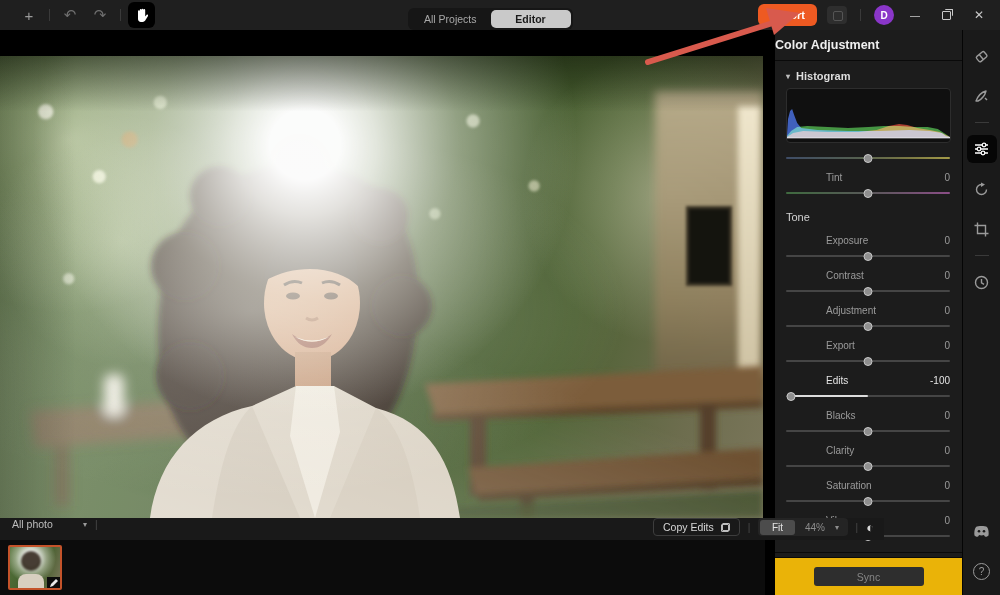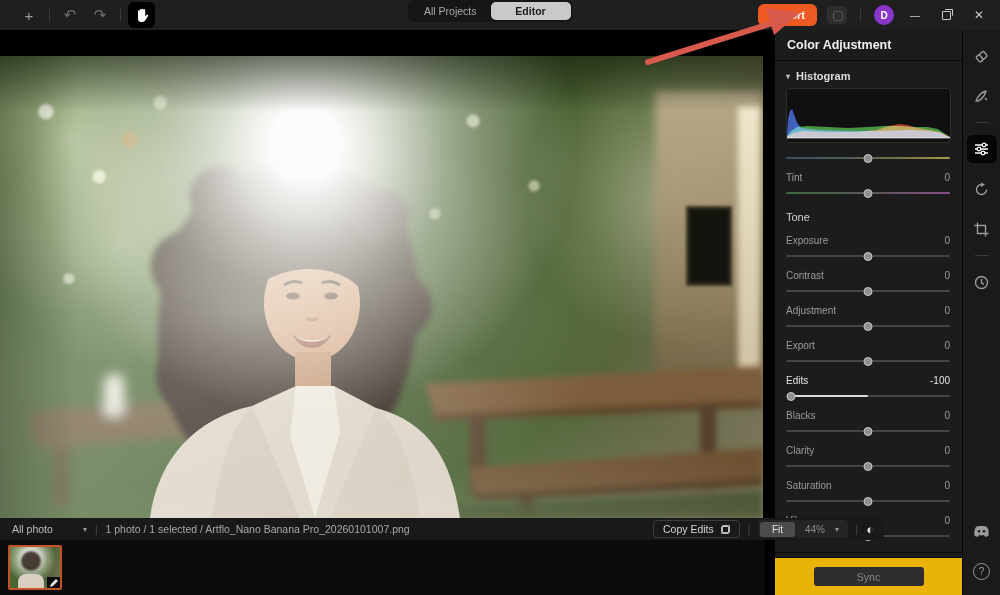--- a/index.html
+++ b/index.html
@@ -6,21 +6,21 @@
   *{box-sizing:border-box;font-family:"Liberation Sans",sans-serif;}
   .window{position:relative;width:1000px;height:595px;background:#000;overflow:hidden;}
 
   
   .topbar{position:absolute;left:0;top:0;width:1000px;height:30px;background:#1f1f1f;display:flex;align-items:center;z-index:20;}
   .tb-left{display:flex;align-items:center;gap:4px;padding-left:16px;}
   .tb-icon{width:26px;height:24px;display:flex;align-items:center;justify-content:center;color:#9a9a9a;font-size:15px;border-radius:5px;}
   .tb-icon.dim{color:#6f6f6f;}
   .tb-sep{width:1px;height:12px;background:#3a3a3a;margin:0 3px;}
   .hand-tool{background:#000;color:#fff;width:27px;height:26px;border-radius:6px;}
-  .tb-center{position:absolute;left:408px;top:0;display:flex;background:#161616;border-radius:6px;padding:2px;}
+  .tb-center{position:absolute;left:408px;top:8px;display:flex;background:#161616;border-radius:6px;padding:2px;}
   .tb-tab{min-width:80px;padding:3px 14px;font-size:10.5px;color:#a8a8a8;text-align:center;border-radius:5px;}
   .tb-tab.active{background:#c9c9c9;color:#1a1a1a;font-weight:bold;}
   .tb-right{position:absolute;right:10px;top:0;height:30px;display:flex;align-items:center;gap:10px;}
   .export-btn{background:#ee5a22;color:#fff;font-size:11px;font-weight:bold;border:none;border-radius:6px;padding:5px 12px;}
   .app-icon{width:20px;height:18px;background:#2e2e2e;border-radius:4px;position:relative;}
   .app-icon::after{content:"";position:absolute;left:6px;top:5px;width:8px;height:8px;border:1px solid #555;border-radius:2px;}
   .avatar{width:20px;height:20px;border-radius:50%;background:#8a36c9;color:#fff;font-size:10px;font-weight:bold;display:flex;align-items:center;justify-content:center;}
   .winctl{color:#c9c9c9;font-size:12px;width:22px;text-align:center;}
   .restore-icon{display:inline-block;width:10px;height:10px;position:relative;}
   .restore-icon::before{content:"";position:absolute;left:0;top:2px;width:7px;height:7px;border:1px solid #c9c9c9;border-radius:1px;}
@@ -55,29 +55,29 @@
   .photo svg.scene{position:absolute;inset:0;}
   .flare{position:absolute;inset:0;
     background:
       radial-gradient(circle at 40% 19%, rgba(255,255,255,.98) 0 6%, rgba(255,255,252,.85) 12%, rgba(255,255,245,.45) 26%, rgba(255,255,245,0) 46%),
       radial-gradient(ellipse at 33% 55%, rgba(255,255,250,.38), transparent 52%),
       linear-gradient(200deg, rgba(255,255,255,0) 55%, rgba(255,255,252,.28) 90%);}
   .vignette{position:absolute;inset:0;background:linear-gradient(180deg, rgba(10,15,5,.5), transparent 12%),linear-gradient(90deg, rgba(10,15,5,.25), transparent 10%);}
 
   
   .panel{position:absolute;left:775px;top:30px;width:187px;height:565px;background:#1c1c1c;display:flex;flex-direction:column;z-index:10;}
-  .panel-header{height:31px;display:flex;align-items:center;padding-left:12px;font-size:12.5px;font-weight:bold;color:#efefef;border-bottom:1px solid #0a0a0a;flex:none;}
+  .panel-header{height:31px;display:flex;align-items:center;font-size:12.5px;font-weight:bold;color:#efefef;border-bottom:1px solid #0a0a0a;flex:none;}
   .panel-body{flex:1;overflow:hidden;}
   .sec-row{display:flex;align-items:center;gap:6px;margin:9px 12px 6px 11px;font-size:11px;font-weight:bold;color:#dedede;}
   .caret{font-size:8px;color:#bdbdbd;}
   .hist-box{margin:2px 11px 0 11px;height:55px;background:#101010;border:1px solid #2d2d2d;border-radius:4px;overflow:hidden;}
   .hist-box svg{width:100%;height:100%;display:block;}
   .srow{margin:0 12px 0 11px;}
   .slabel-row{display:flex;justify-content:space-between;align-items:center;height:15px;margin-top:6px;}
-  .slabel{font-size:10px;color:#9b9b9b;}
+  .slabel{font-size:10px;color:#9b9b9b;margin-left:40px;}
   .svalue{font-size:10px;color:#9b9b9b;}
   .slabel.bright,.svalue.bright{color:#e4e4e4;}
   .strack{position:relative;height:13px;margin-top:1px;}
   .strack::before{content:"";position:absolute;left:0;right:0;top:6px;height:2px;background:#454545;border-radius:1px;}
   .strack.temp::before{background:linear-gradient(90deg,#3e4c66,#55604f 45%,#7c7a44 75%,#a49b48);}
   .strack.tint::before{background:linear-gradient(90deg,#3f6a3f,#585858 50%,#8a4d86);}
   .strack.whites::before{background:#454545;}
   .sfill{position:absolute;left:7px;right:50%;top:6px;height:2px;background:#dcdcdc;border-radius:1px;}
   .shandle{position:absolute;top:2.5px;width:9px;height:9px;border-radius:50%;background:#8f8f8f;border:1px solid #c9c9c9;transform:translateX(-50%);}
   .tone-header{margin:12px 12px 0 11px;font-size:11px;color:#d2d2d2;height:16px;}
@@ -88,21 +88,21 @@
   
   .rtoolbar{position:absolute;left:962px;top:30px;width:38px;height:565px;background:#1a1a1a;border-left:1px solid #050505;display:flex;flex-direction:column;align-items:center;z-index:11;}
   .rtool{width:30px;height:28px;margin-top:12px;display:flex;align-items:center;justify-content:center;border-radius:6px;color:#9a9a9a;}
   .rtool.active{background:#060606;color:#fff;}
   .rtool svg{display:block;}
   .rtool-sep{width:14px;height:1px;background:#3a3a3a;margin-top:12px;}
   .rtool-spacer{flex:1;}
   .help-circle{width:17px;height:17px;border:1.4px solid #9a9a9a;border-radius:50%;display:flex;align-items:center;justify-content:center;font-size:10px;color:#9a9a9a;}
 
   
-  .bottombar{position:absolute;left:0;top:518px;width:884px;height:22px;background:#191919;display:flex;align-items:center;font-size:10.5px;color:#bdbdbd;z-index:12;}
+  .bottombar{position:absolute;left:0;top:518px;width:884px;height:22px;background:#191919;display:flex;align-items:flex-start;font-size:10.5px;color:#bdbdbd;z-index:12;}
   .bb-left{display:flex;align-items:center;gap:8px;padding-left:12px;flex:1;min-width:0;}
   .bb-filter{display:flex;align-items:center;gap:30px;}
   .bb-chevron{font-size:8px;color:#9a9a9a;}
   .bb-sep{color:#4a4a4a;font-size:10px;}
   .bb-status{color:#a9a9a9;white-space:nowrap;overflow:hidden;}
   .bb-right{display:flex;align-items:center;gap:8px;padding-right:10px;}
   .copy-edits{display:flex;align-items:center;gap:7px;border:1px solid #3d3d3d;border-radius:4px;padding:2px 9px;color:#d6d6d6;background:transparent;font-size:10.5px;}
   .copy-icon{display:inline-block;width:9px;height:9px;position:relative;}
   .copy-icon::before{content:"";position:absolute;left:0;bottom:0;width:6px;height:6px;border:1px solid #bdbdbd;border-radius:1px;}
   .copy-icon::after{content:"";position:absolute;right:0;top:0;width:6px;height:6px;border:1px solid #bdbdbd;border-radius:1px;}
@@ -416,21 +416,20 @@
     </div>
   </div>
 
   <div class="bottombar">
     <div class="bb-left">
       <div class="bb-filter">
         <span>All photo</span>
         <span class="bb-chevron">▾</span>
       </div>
       <span class="bb-sep">|</span>
-      <span class="bb-status">1 photo / 1 selected / Artflo_Nano Banana Pro_20260101007.png</span>
     </div>
     <div class="bb-right">
       <button class="copy-edits">
         <span>Copy Edits</span>
         <span class="copy-icon"></span>
       </button>
       <span class="bb-sep">|</span>
       <div class="zoom-seg">
         <span class="zoom-fit">Fit</span>
         <span class="zoom-val">44%</span>

